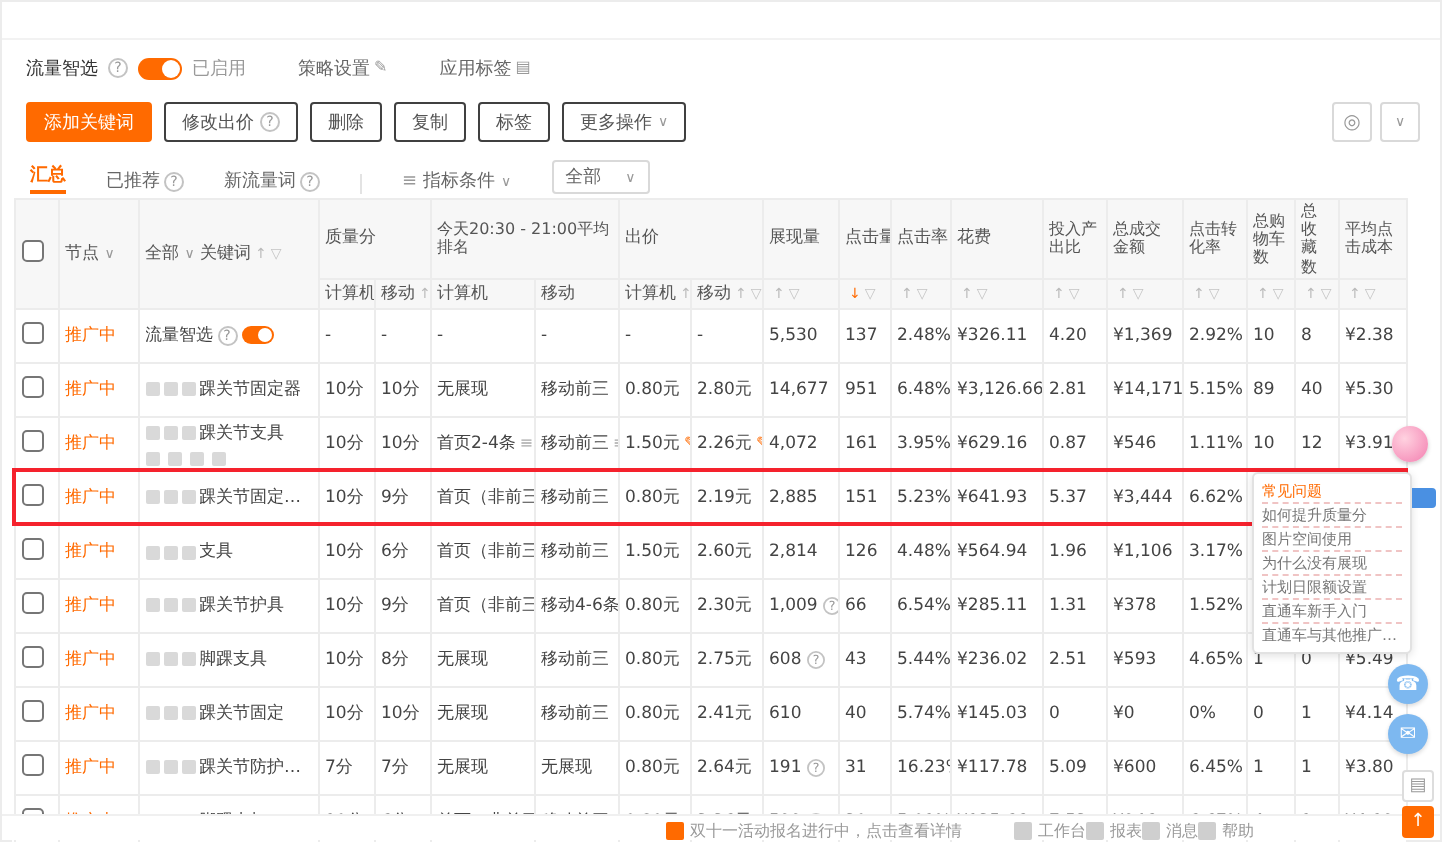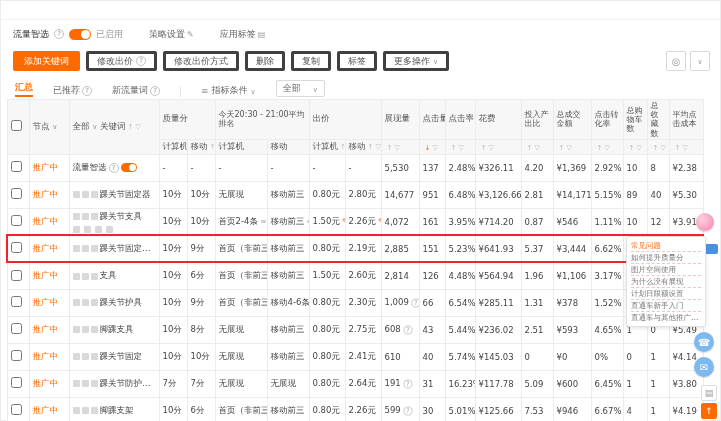--- a/index.html
+++ b/index.html
@@ -16,21 +16,21 @@
 .info-i::after{content:"?"}
 .toggle{width:22px;height:11px;border-radius:6px;background:#ff6a00;position:relative;display:inline-block;flex:none}
 .toggle::after{content:"";position:absolute;right:1px;top:1px;width:9px;height:9px;border-radius:50%;background:#fff}
 .link-item{color:#666;display:inline-flex;align-items:center;margin-left:21px}
 .mini-ic.pencil::after{content:"✎";color:#999;font-size:8px;margin-left:2px}
 .mini-ic.tagic::after{content:"▤";color:#999;font-size:8px;margin-left:2px}
 .right-group{margin-left:auto;display:flex;align-items:center;gap:5px;padding-right:46px}
 .hint{color:#ff8c3a;font-size:8px;white-space:nowrap}
 
 .toolbar{position:absolute;top:48px;left:12px;right:10px;height:24px;display:flex;align-items:center;gap:6px}
-.btn{height:20px;padding:0 8px;border:3px solid #404040;border-radius:2px;background:#fff;
+.btn{height:20px;padding:0 8px;border:1px solid #404040;border-radius:2px;background:#fff;
   display:inline-flex;align-items:center;gap:3px;font-size:9px;color:#555;font-family:inherit}
 .btn-primary{background:#ff6a00;border-color:#ff6a00;color:#fff}
 .toolbar-right{margin-left:auto;display:flex;gap:4px}
 .icon-btn{width:20px;height:20px;border:1px solid #d9d9d9;border-radius:2px;display:inline-flex;
   align-items:center;justify-content:center;background:#fff}
 .car::after{content:"∨";font-size:7px;color:#999}
 .gear::after{content:"◎";font-size:10px;color:#999}
 .listic::after{content:"≡";color:#999;font-size:9px}
 
 .filterbar{position:absolute;top:78px;left:14px;right:10px;height:18px;display:flex;align-items:flex-end;gap:20px}
@@ -116,21 +116,20 @@
         <span class="mini-ic tagic"></span>
       </span>
   </div>
 
   <div class="toolbar">
     <button class="btn btn-primary">添加关键词</button>
     <button class="btn">
         <span>修改出价</span>
         <span class="info-i"></span>
       </button>
-    <button class="btn">修改出价方式</button>
     <button class="btn">删除</button>
     <button class="btn">复制</button>
     <button class="btn">标签</button>
     <button class="btn">
         <span>更多操作</span>
         <span class="car"></span>
       </button>
     <span class="toolbar-right">
       <span class="icon-btn">
           <span class="gear"></span>
@@ -307,21 +306,21 @@
     </td>
     <td>10分</td>
     <td>10分</td>
     <td><span>首页2-4条</span><span class="rank-ic"></span></td>
     <td><span>移动前三</span><span class="rank-ic"></span></td>
     <td><span>1.50元</span><span class="edit-ic"></span></td>
     <td><span>2.26元</span><span class="edit-ic"></span></td>
     <td><span>4,072</span></td>
     <td>161</td>
     <td>3.95%</td>
-    <td>¥714.20</td>
+    <td>¥629.16</td>
     <td>0.87</td>
     <td>¥546</td>
     <td>1.11%</td>
     <td>10</td>
     <td>12</td>
     <td>¥3.91</td>
   </tr>
         <tr class="highlighted">
     <td><input type="checkbox" style=""></td>
     <td><span class="status">推广中</span></td>
@@ -575,13 +574,32 @@
 
   <div class="corner-btns">
     <div class="corner-btn">
         <span>▤</span>
       </div>
     <div class="corner-btn orange">
         <span>↑</span>
       </div>
   </div>
 
+  <div class="bottom-strip">
+    <span class="ann">
+        <i class="ann-ic"></i>
+        <span>双十一活动报名进行中，点击查看详情</span>
+      </span>
+    <span class="bb-items" id="bb-items"><span class="bb-item">
+          <i class="bb-ic"></i>
+          <span>工作台</span>
+        </span><span class="bb-item">
+          <i class="bb-ic"></i>
+          <span>报表</span>
+        </span><span class="bb-item">
+          <i class="bb-ic"></i>
+          <span>消息</span>
+        </span><span class="bb-item">
+          <i class="bb-ic"></i>
+          <span>帮助</span>
+        </span></span>
+  </div>
 </div>
 
 </body></html>

